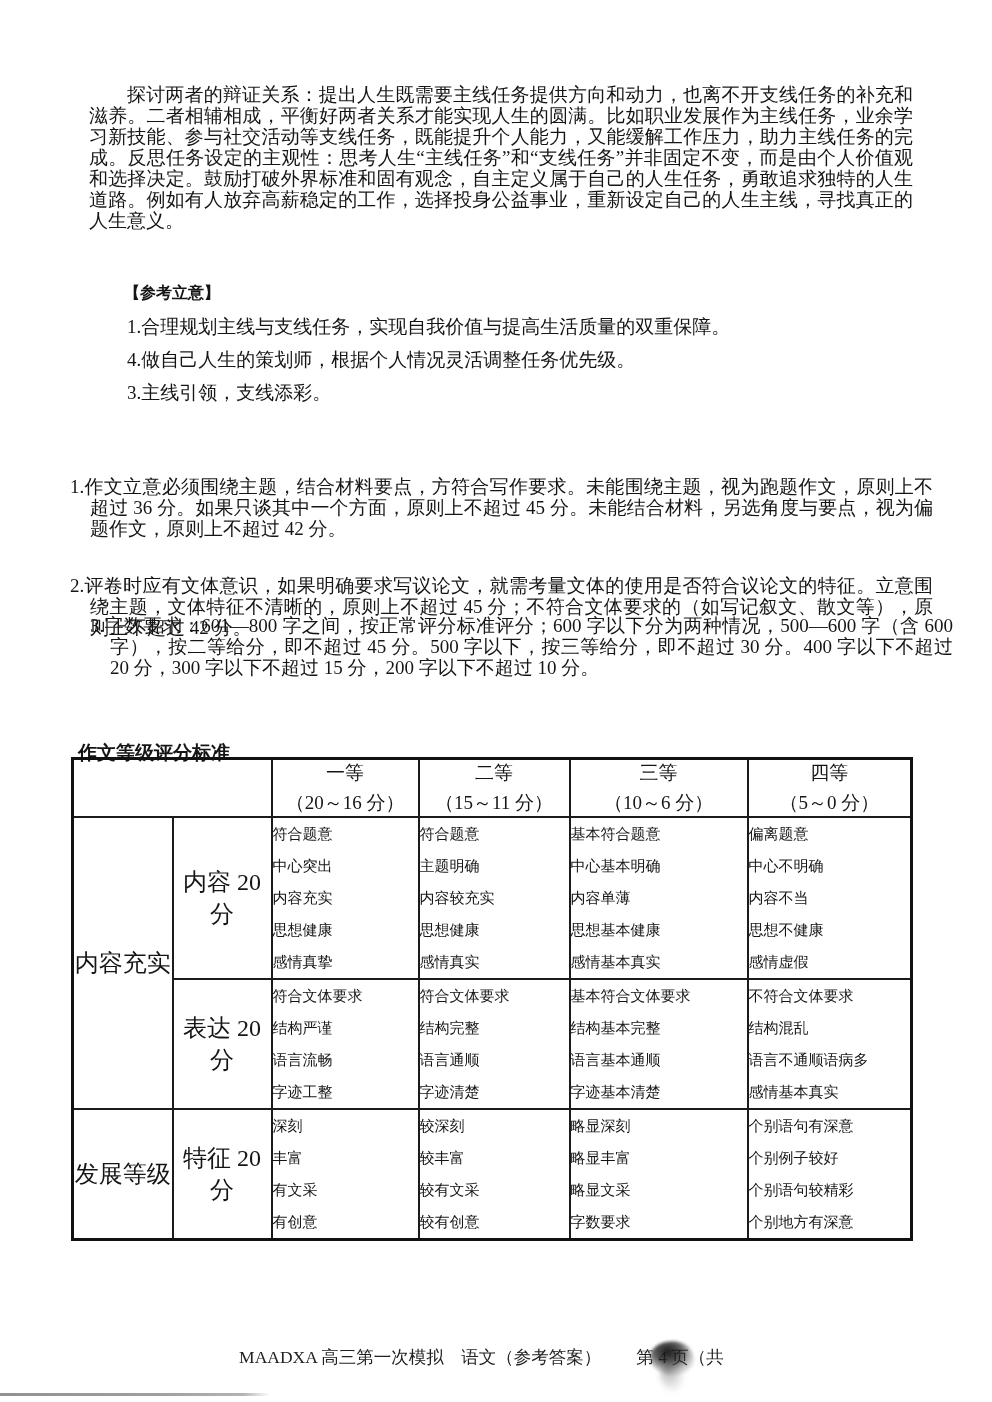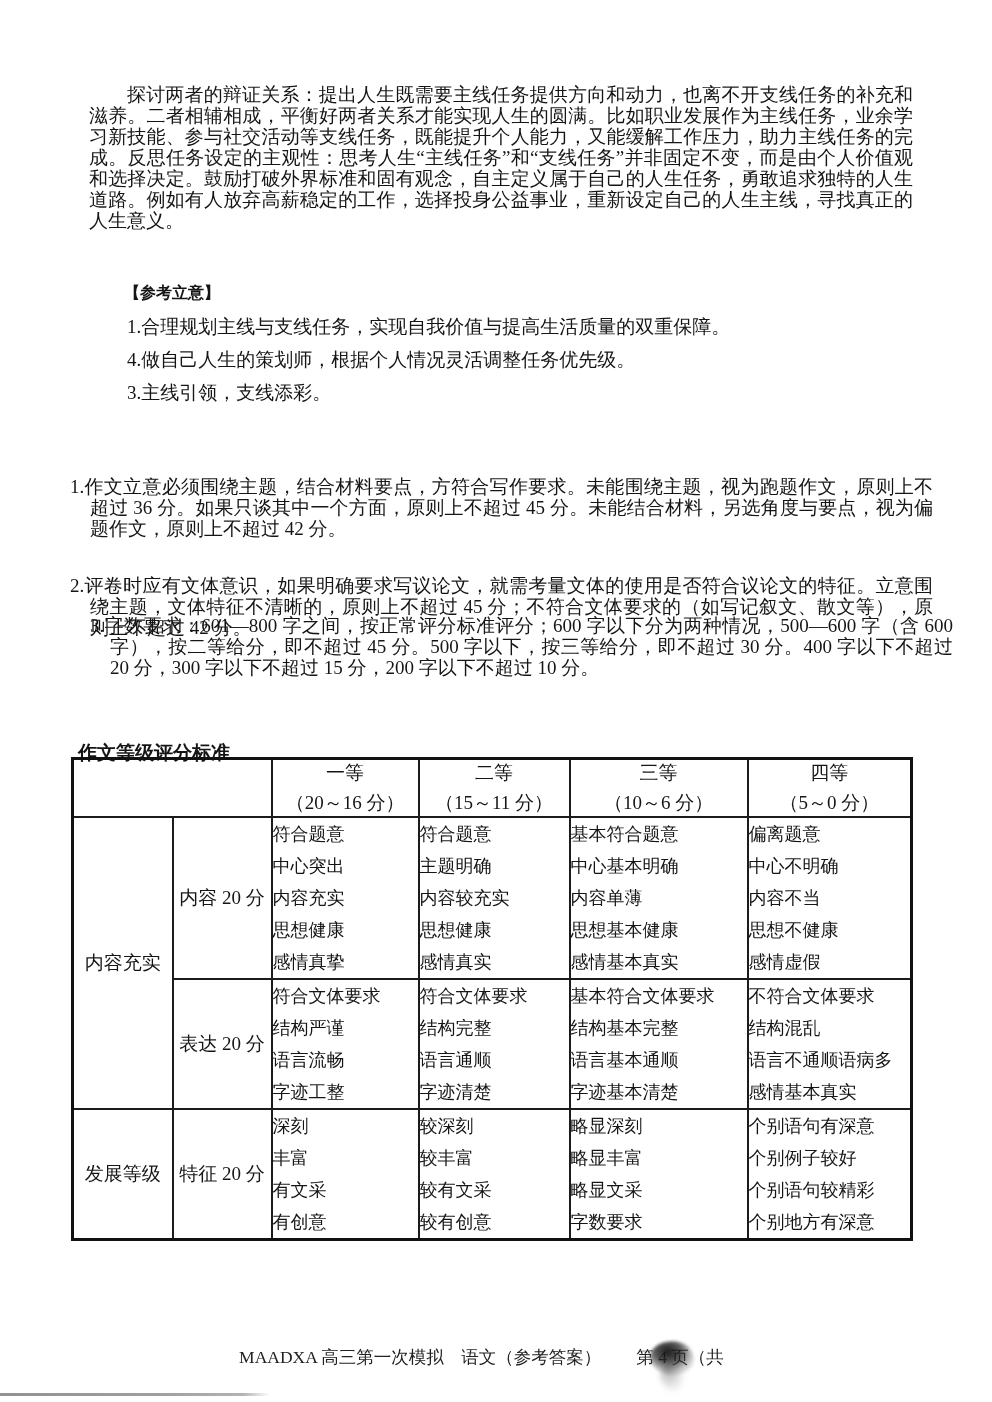--- a/index.html
+++ b/index.html
@@ -81,27 +81,27 @@
   tr.r-feature { height: 130px; }
   th.grade-head {
     font-weight: normal;
     text-align: center;
     vertical-align: middle;
   }
   th.grade-head .g  { margin-bottom: 4px; }
   td.grp, td.dim {
     text-align: center;
     vertical-align: middle;
-    font-size: 19px;
+    font-size: 24px;
   }
   td.crit {
     white-space: pre-line;
     line-height: 32px;
     padding: 4px 8px 4px 12px;
-    font-size: 18px;
+    font-size: 15px;
     vertical-align: middle;
     text-align: left;
   }
   .footer {
     position: absolute;
     top: 1345px;
     left: 50%;
     transform: translateX(-53%);
     font-size: 17.5px;
     color: #222;

